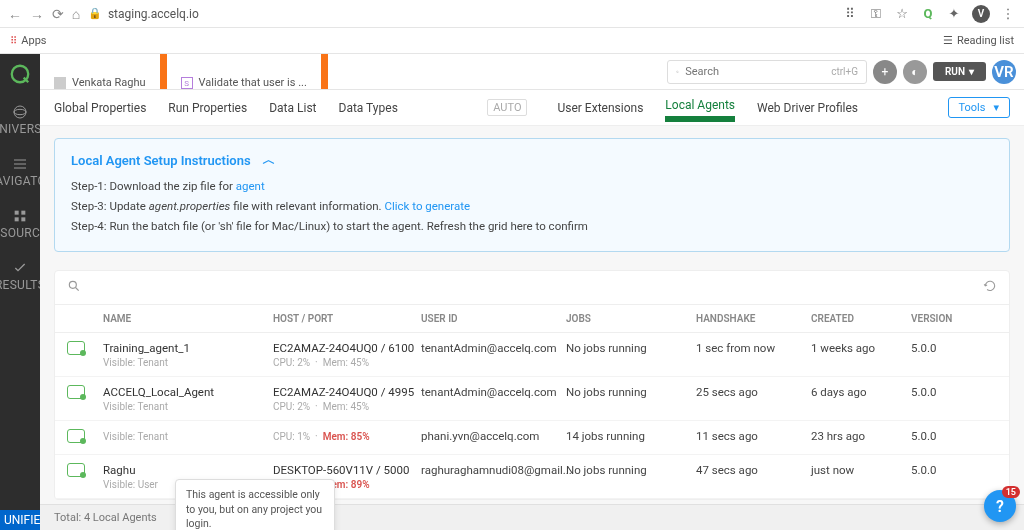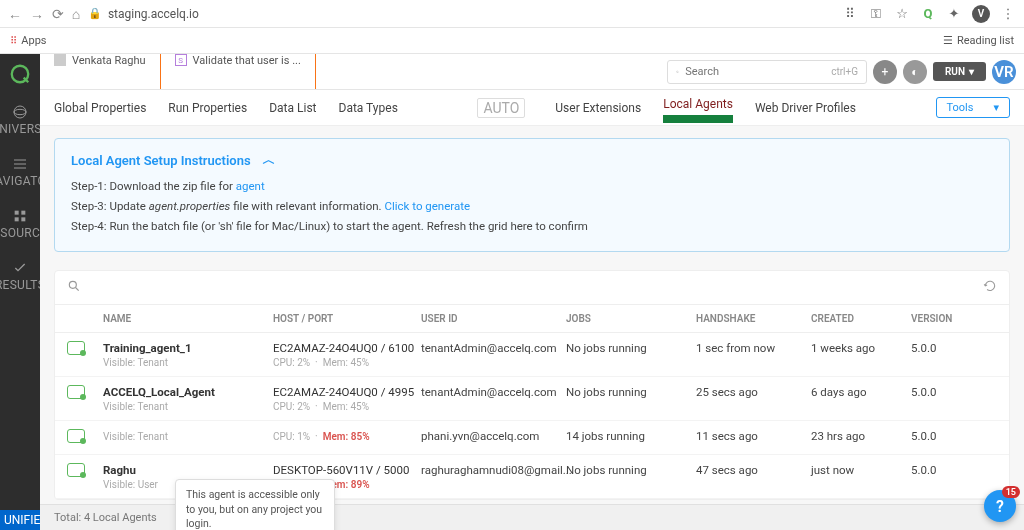--- a/index.html
+++ b/index.html
@@ -18,34 +18,34 @@
 .left-rail{width:40px;background:#2d2d2d;display:flex;flex-direction:column;align-items:center;padding-top:0}
 .logo-q{width:40px;height:40px;display:flex;align-items:center;justify-content:center;background:#2d2d2d}
 .logo-q svg{width:22px;height:22px}
 .rail-item{width:40px;padding:10px 0;display:flex;flex-direction:column;align-items:center;gap:2px;color:#999;cursor:pointer}
 .rail-item svg{width:16px;height:16px;fill:#999}
 .rail-label{font-size:12px;text-transform:uppercase;letter-spacing:.3px}
 .rail-spacer{flex:1}
 .unified-badge{background:#0066cc;color:#fff;font-size:12px;padding:3px 4px;width:100%;text-align:center}
 .content{flex:1;display:flex;flex-direction:column;background:#f7f7f7;position:relative}
 .top-tabs{height:36px;background:#fff;display:flex;align-items:center;border-bottom:1px solid #e5e5e5;padding-right:8px}
-.tab{padding:0 14px;height:100%;display:flex;align-items:flex-start;gap:6px;border-right:1px solid #f97316;font-size:11px;color:#555;cursor:pointer}
+.tab{padding:0 14px;height:100%;display:flex;align-items:flex-end;gap:6px;border-right:7px solid #f97316;font-size:11px;color:#555;cursor:pointer}
 .tab-icon{width:12px;height:12px;display:inline-block}
 .search-wrap{margin-left:auto;display:flex;align-items:center;gap:6px}
 .search-box{width:200px;height:24px;border:1px solid #ddd;border-radius:3px;display:flex;align-items:center;padding:0 8px;gap:6px;font-size:11px;color:#999}
 .search-box input{border:none;outline:none;flex:1;font-size:11px}
 .kbd{font-size:10px;color:#aaa}
 .top-btn{width:24px;height:24px;border-radius:50%;background:#888;color:#fff;display:flex;align-items:center;justify-content:center;font-size:12px;cursor:pointer}
 .run-btn{background:#555;color:#fff;padding:4px 12px;border-radius:3px;font-size:10px;font-weight:600;display:flex;align-items:center;gap:4px;cursor:pointer}
 .vr-badge{width:24px;height:24px;border-radius:50%;background:#4a90d9;color:#fff;display:flex;align-items:center;justify-content:center;font-size:15px;font-weight:600}
 .sub-tabs{height:36px;background:#fff;display:flex;align-items:center;padding:0 14px;gap:22px;font-size:12px;color:#444;border-bottom:1px solid #eee}
 .sub-tab{cursor:pointer;padding:4px 0}
-.sub-tab.active{color:#7f1d1d;border-bottom:8px solid #15803d}
-.auto-badge{font-size:14px;color:#aaa;border:1px solid #ddd;padding:1px 5px;border-radius:2px;margin-left:auto;margin-right:8px}
-.tools-btn{margin-left:auto;border:1px solid #2196f3;color:#2196f3;padding:3px 10px;border-radius:3px;font-size:11px;display:flex;align-items:center;gap:20px;cursor:pointer}
+.sub-tab.active{color:#15803d;border-bottom:6px solid #15803d}
+.auto-badge{font-size:11px;color:#aaa;border:1px solid #ddd;padding:1px 5px;border-radius:2px;margin-left:auto;margin-right:8px}
+.tools-btn{margin-left:auto;border:1px solid #2196f3;color:#2196f3;padding:3px 10px;border-radius:3px;font-size:11px;display:flex;align-items:center;gap:8px;cursor:pointer}
 .instructions{margin:12px 14px;border:1px solid #b3d9f0;background:#f4faff;border-radius:4px;padding:12px 16px}
 .inst-header{display:flex;align-items:center;gap:12px;color:#2196f3;font-weight:600;font-size:13px;margin-bottom:10px}
 .inst-line{font-size:11.5px;color:#444;margin-bottom:6px}
 .inst-line a{color:#2196f3;text-decoration:none}
 .inst-line i{font-style:italic}
 .table-wrap{margin:6px 14px;background:#fff;border:1px solid #eee;border-radius:4px}
 .table-search{padding:8px 12px;border-bottom:1px solid #eee;display:flex;align-items:center;justify-content:space-between}
 .table-search svg{width:14px;height:14px;fill:#999}
 .refresh-icon svg{width:14px;height:14px;fill:#999}
 .thead{display:flex;padding:8px 12px;font-size:10px;color:#888;font-weight:600;text-transform:uppercase;border-bottom:1px solid #eee}
@@ -53,21 +53,21 @@
 .col-name{width:170px}
 .col-host{width:148px}
 .col-user{width:145px}
 .col-jobs{width:130px}
 .col-hand{width:115px}
 .col-created{width:100px}
 .col-ver{width:60px}
 .trow{display:flex;padding:8px 12px;font-size:11.5px;color:#444;border-bottom:1px solid #f3f3f3;align-items:flex-start;position:relative}
 .trow .agent-icon{width:18px;height:14px;border:1.5px solid #5cb85c;border-radius:3px;display:inline-block;position:relative}
 .trow .agent-icon::after{content:'';position:absolute;width:6px;height:6px;background:#5cb85c;border-radius:50%;right:-2px;bottom:-2px}
-.name-main{font-weight:700;color:#333}
+.name-main{font-weight:400;color:#333}
 .name-sub{font-size:10px;color:#aaa;margin-top:2px}
 .host-main{color:#333}
 .host-sub{font-size:10px;color:#aaa;margin-top:2px}
 .mem-warn{color:#d9534f;font-weight:600}
 .tooltip{position:absolute;top:24px;left:120px;background:#fff;border:1px solid #ddd;border-radius:4px;padding:8px 10px;font-size:10.5px;color:#555;width:160px;box-shadow:0 2px 6px rgba(0,0,0,.1);z-index:10;line-height:1.4}
 .footer-bar{position:absolute;bottom:0;left:0;right:0;height:26px;background:#f0f0f0;border-top:1px solid #e0e0e0;display:flex;align-items:center;padding:0 14px;font-size:11px;color:#777}
 .help-fab{position:absolute;bottom:8px;right:8px;width:32px;height:32px;border-radius:50%;background:#2196f3;color:#fff;display:flex;align-items:center;justify-content:center;font-size:16px;font-weight:600;box-shadow:0 2px 6px rgba(0,0,0,.3)}
 .help-badge{position:absolute;top:-4px;right:-4px;background:#d32f2f;color:#fff;font-size:9px;border-radius:8px;padding:1px 4px;min-width:14px;text-align:center}
 </style>
 </head>

